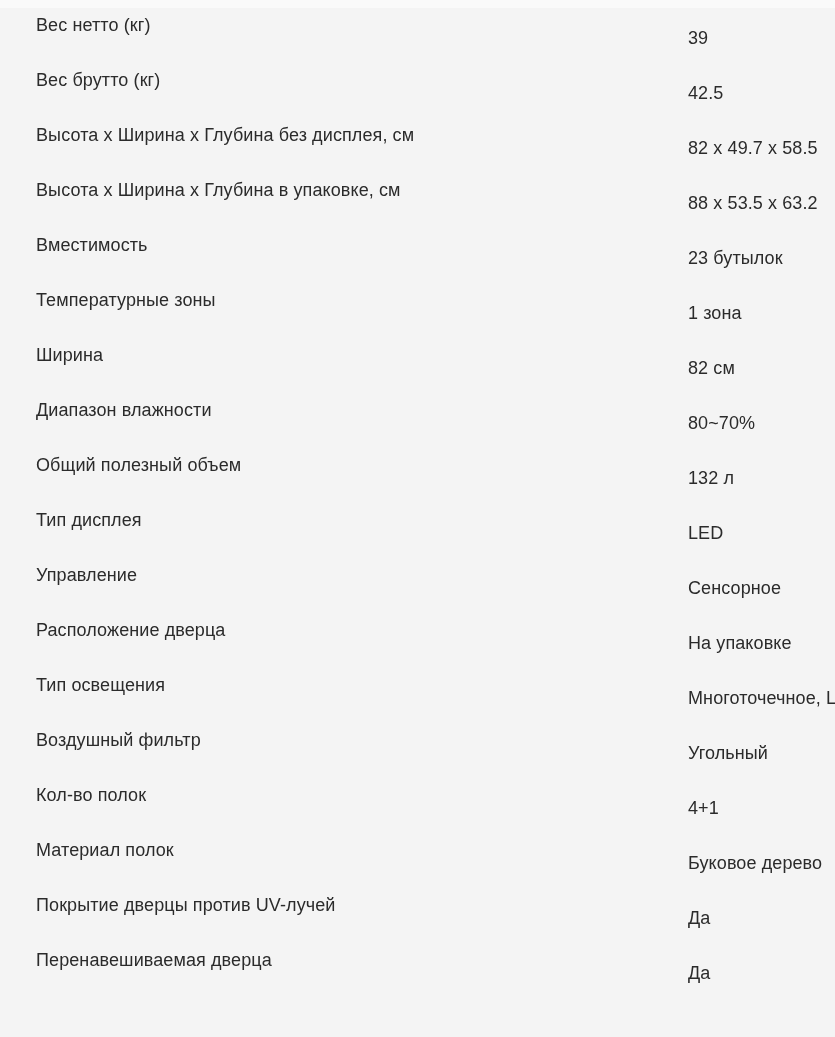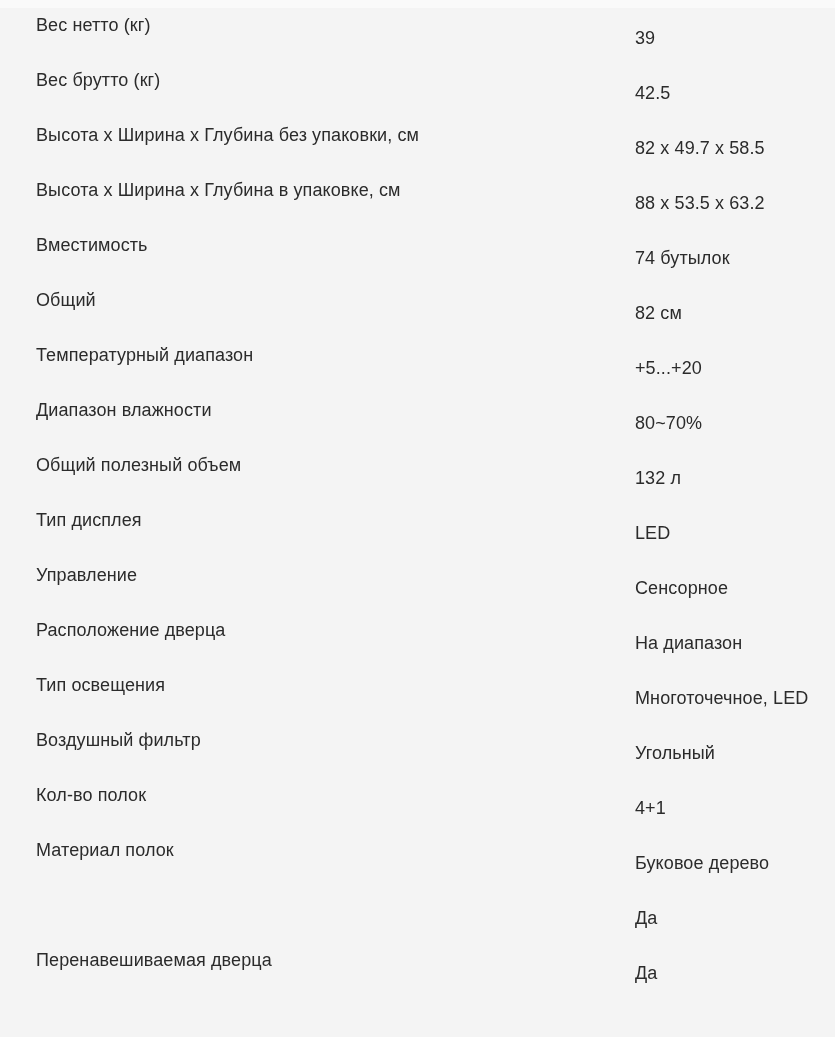--- a/index.html
+++ b/index.html
@@ -37,21 +37,21 @@
     font-size: 18px;
     font-weight: 400;
     letter-spacing: 0.1px;
   }
   .spec-label {
     margin-left: 36px;
     white-space: nowrap;
   }
   .spec-value {
     position: absolute;
-    left: 635px;
+    left: 688px;
     white-space: nowrap;
     margin-top: 27px;
   }
 </style>
 </head>
 <body style="background: rgb(244, 244, 244); color: rgb(43, 43, 43);">
 
 <div class="top-strip" style="background: rgb(250, 250, 250);"></div>
 
 <div class="spec-rows">
@@ -59,44 +59,44 @@
     <div class="spec-label">Вес нетто (кг)</div>
     <div class="spec-value">39</div>
   </div>
 
   <div class="spec-row">
     <div class="spec-label">Вес брутто (кг)</div>
     <div class="spec-value">42.5</div>
   </div>
 
   <div class="spec-row">
-    <div class="spec-label">Высота х Ширина х Глубина без упаковки, см</div>
+    <div class="spec-label">Высота х Ширина х Глубина без дисплея, см</div>
     <div class="spec-value">82 x 49.7 x 58.5</div>
   </div>
 
   <div class="spec-row">
     <div class="spec-label">Высота х Ширина х Глубина в упаковке, см</div>
     <div class="spec-value">88 x 53.5 x 63.2</div>
   </div>
 
   <div class="spec-row">
     <div class="spec-label">Вместимость</div>
-    <div class="spec-value">74 бутылок</div>
+    <div class="spec-value">23 бутылок</div>
   </div>
 
+  <div class="spec-row">
+    <div class="spec-label">Температурные зоны</div>
+    <div class="spec-value">1 зона</div>
+  </div>
 
   <div class="spec-row">
-    <div class="spec-label">Общий</div>
+    <div class="spec-label">Ширина</div>
     <div class="spec-value">82 см</div>
   </div>
 
-  <div class="spec-row">
-    <div class="spec-label">Температурный диапазон</div>
-    <div class="spec-value">+5...+20</div>
-  </div>
 
   <div class="spec-row">
     <div class="spec-label">Диапазон влажности</div>
     <div class="spec-value">80~70%</div>
   </div>
 
   <div class="spec-row">
     <div class="spec-label">Общий полезный объем</div>
     <div class="spec-value">132 л</div>
   </div>
@@ -106,21 +106,21 @@
     <div class="spec-value">LED</div>
   </div>
 
   <div class="spec-row">
     <div class="spec-label">Управление</div>
     <div class="spec-value">Сенсорное</div>
   </div>
 
   <div class="spec-row">
     <div class="spec-label">Расположение дверца</div>
-    <div class="spec-value">На диапазон</div>
+    <div class="spec-value">На упаковке</div>
   </div>
 
   <div class="spec-row">
     <div class="spec-label">Тип освещения</div>
     <div class="spec-value">Многоточечное, LED</div>
   </div>
 
   <div class="spec-row">
     <div class="spec-label">Воздушный фильтр</div>
     <div class="spec-value">Угольный</div>
@@ -130,20 +130,21 @@
     <div class="spec-label">Кол-во полок</div>
     <div class="spec-value">4+1</div>
   </div>
 
   <div class="spec-row">
     <div class="spec-label">Материал полок</div>
     <div class="spec-value">Буковое дерево</div>
   </div>
 
   <div class="spec-row">
+    <div class="spec-label">Покрытие дверцы против UV-лучей</div>
     <div class="spec-value">Да</div>
   </div>
 
   <div class="spec-row">
     <div class="spec-label">Перенавешиваемая дверца</div>
     <div class="spec-value">Да</div>
   </div>
 </div>
 
 </body></html>

